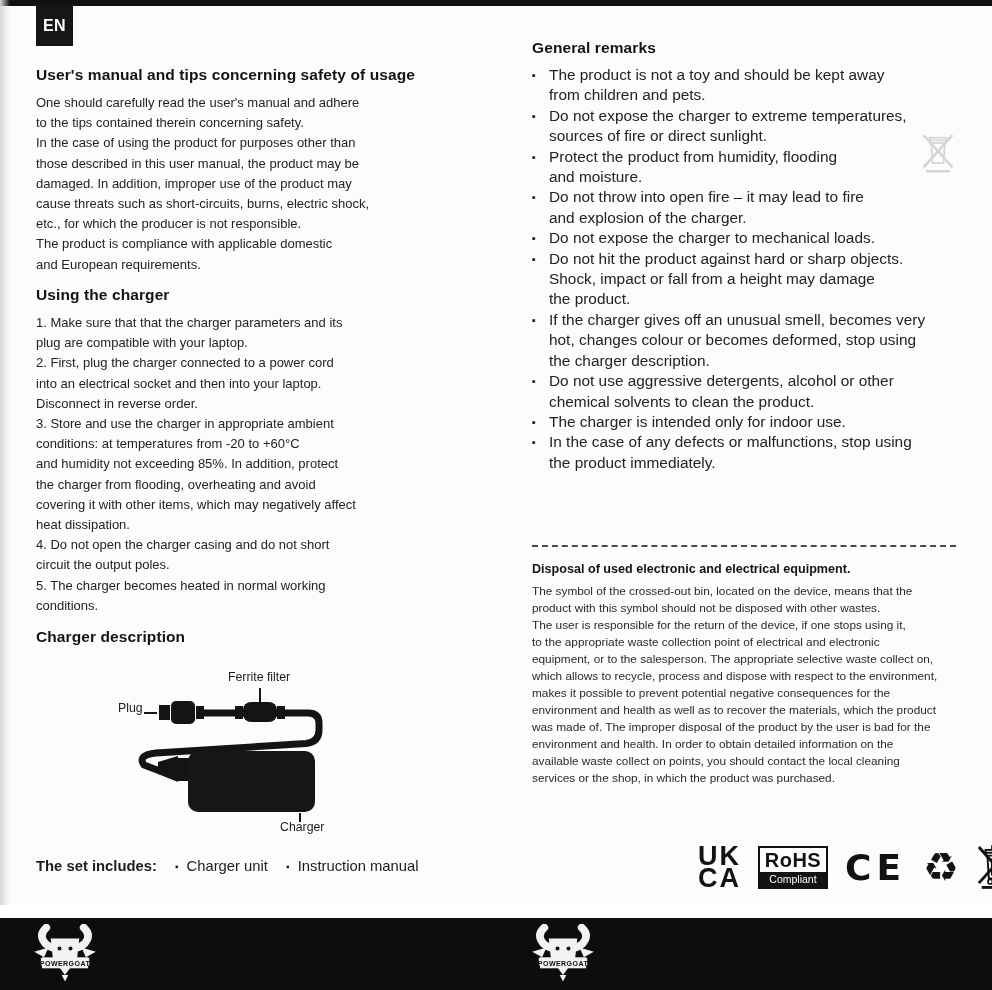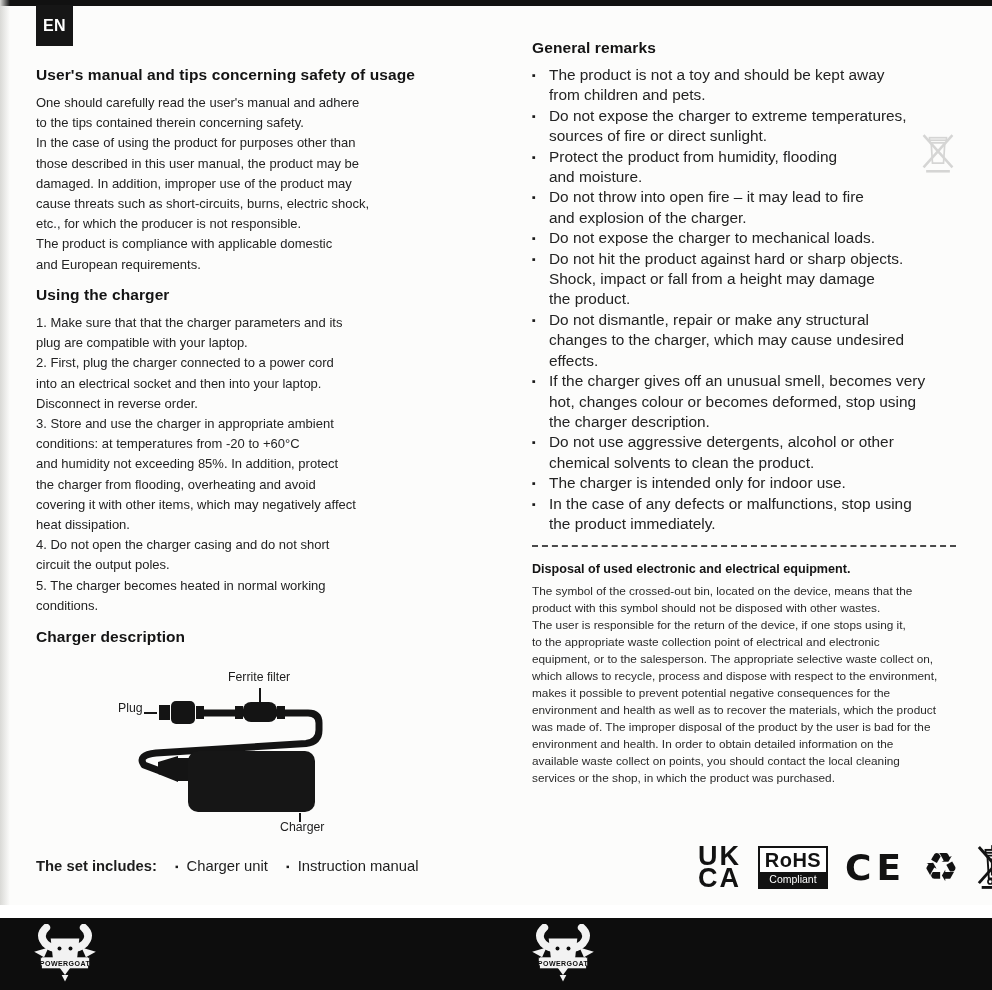--- a/index.html
+++ b/index.html
@@ -148,23 +148,20 @@
     <li>Do not expose the charger to extreme temperatures,
 sources of fire or direct sunlight.</li>
     <li>Protect the product from humidity, flooding
 and moisture.</li>
     <li>Do not throw into open fire – it may lead to fire
 and explosion of the charger.</li>
     <li>Do not expose the charger to mechanical loads.</li>
     <li>Do not hit the product against hard or sharp objects.
 Shock, impact or fall from a height may damage
 the product.</li>
-    <li>Do not dismantle, repair or make any structural
-changes to the charger, which may cause undesired
-effects.</li>
     <li>If the charger gives off an unusual smell, becomes very
 hot, changes colour or becomes deformed, stop using
 the charger description.</li>
     <li>Do not use aggressive detergents, alcohol or other
 chemical solvents to clean the product.</li>
     <li>The charger is intended only for indoor use.</li>
     <li>In the case of any defects or malfunctions, stop using
 the product immediately.</li>
   </ul>
 

